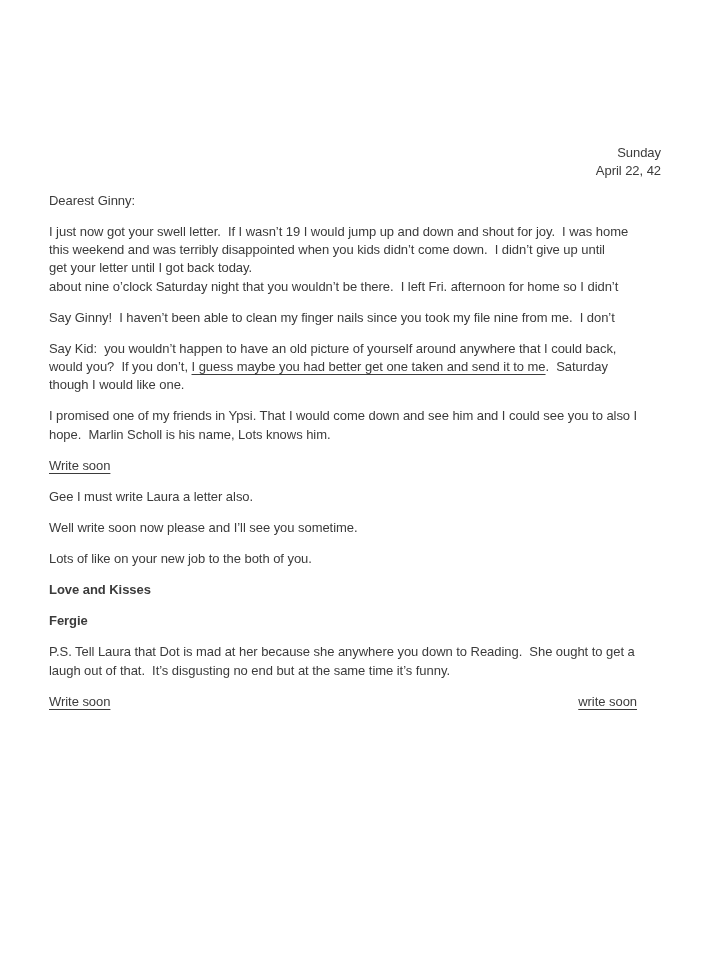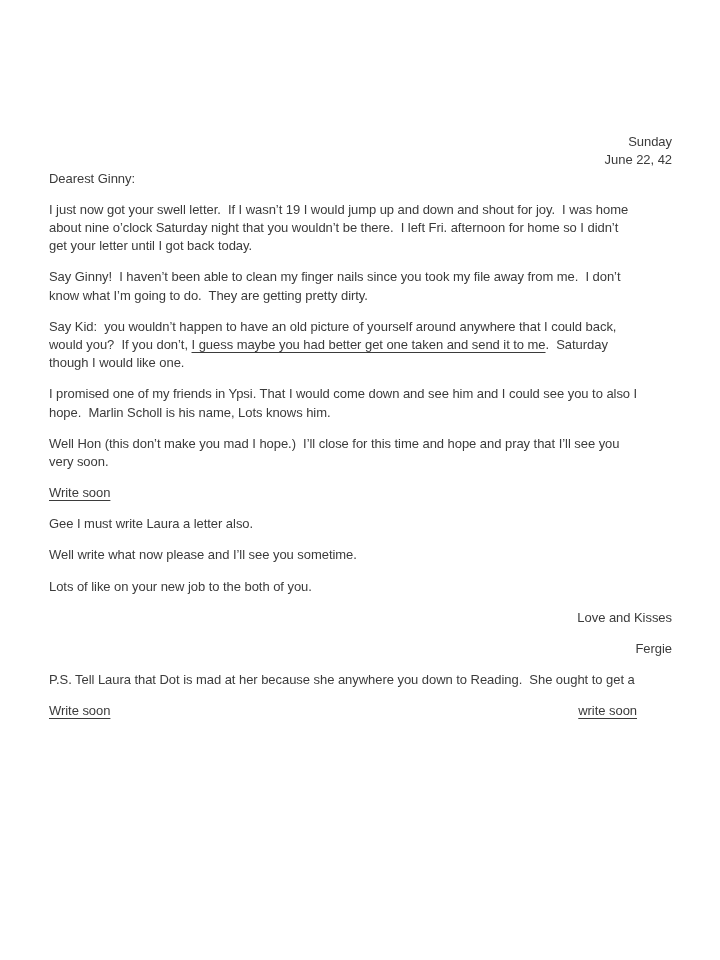--- a/index.html
+++ b/index.html
@@ -21,27 +21,28 @@
     color: #3b3b3b;
     overflow: hidden;
   }
   .line {
     white-space: pre;
   }
   .right {
     text-align: right;
   }
   .center {
-    text-align: right;
+    text-align: left;
+    font-weight: bold;
   }
   .para {
     margin: 0 0 12.8px 0;
   }
   .no-gap {
-    margin: 0;
+    margin: 11px;
   }
   .u {
     text-decoration: underline;
     text-underline-offset: 3px;
     text-decoration-thickness: 1px;
   }
   .footer-row {
     display: flex;
     justify-content: space-between;
     align-items: baseline;
@@ -50,81 +51,78 @@
     margin-right: 35px;
   }
 </style>
 </head>
 <body>
 
 <div class="page">
 
   <div class="para no-gap">
     <div class="line right">Sunday</div>
-    <div class="line right">June 22, 42</div>
+    <div class="line right">April 22, 42</div>
   </div>
 
   <div class="para">
     <div class="line">Dearest Ginny:</div>
   </div>
 
   <div class="para">
     <div class="line">I just now got your swell letter.  If I wasn’t 19 I would jump up and down and shout for joy.  I was home</div>
+    <div class="line">this weekend and was terribly disappointed when you kids didn’t come down.  I didn’t give up until</div>
+    <div class="line">get your letter until I got back today.</div>
     <div class="line">about nine o’clock Saturday night that you wouldn’t be there.  I left Fri. afternoon for home so I didn’t</div>
-    <div class="line">get your letter until I got back today.</div>
   </div>
 
   <div class="para">
-    <div class="line">Say Ginny!  I haven’t been able to clean my finger nails since you took my file away from me.  I don’t</div>
-    <div class="line">know what I’m going to do.  They are getting pretty dirty.</div>
+    <div class="line">Say Ginny!  I haven’t been able to clean my finger nails since you took my file nine from me.  I don’t</div>
   </div>
 
   <div class="para">
     <div class="line">Say Kid:  you wouldn’t happen to have an old picture of yourself around anywhere that I could back,</div>
     <div class="line"><span>would you?  If you don’t, </span><span class="u">I guess maybe you had better get one taken and send it to me</span><span>.  Saturday</span></div>
     <div class="line">though I would like one.</div>
   </div>
 
   <div class="para">
     <div class="line">I promised one of my friends in Ypsi. That I would come down and see him and I could see you to also I</div>
     <div class="line">hope.  Marlin Scholl is his name, Lots knows him.</div>
   </div>
 
 
-  <div class="para">
-    <div class="line">Well Hon (this don’t make you mad I hope.)  I’ll close for this time and hope and pray that I’ll see you</div>
-    <div class="line">very soon.</div>
-  </div>
 
   <div class="para">
     <div class="line"><span class="u">Write soon</span></div>
   </div>
 
   <div class="para">
     <div class="line">Gee I must write Laura a letter also.</div>
   </div>
 
   <div class="para">
-    <div class="line">Well write what now please and I’ll see you sometime.</div>
+    <div class="line">Well write soon now please and I’ll see you sometime.</div>
   </div>
 
   <div class="para">
     <div class="line">Lots of like on your new job to the both of you.</div>
   </div>
 
   <div class="para">
     <div class="line center">Love and Kisses</div>
   </div>
 
   <div class="para">
     <div class="line center">Fergie</div>
   </div>
 
   <div class="para">
     <div class="line">P.S. Tell Laura that Dot is mad at her because she anywhere you down to Reading.  She ought to get a</div>
+    <div class="line">laugh out of that.  It’s disgusting no end but at the same time it’s funny.</div>
   </div>
 
   <div class="para footer-row">
     <span class="u">Write soon</span>
     <span class="u footer-right">write soon</span>
   </div>
 
 </div>
 
 </body></html>

